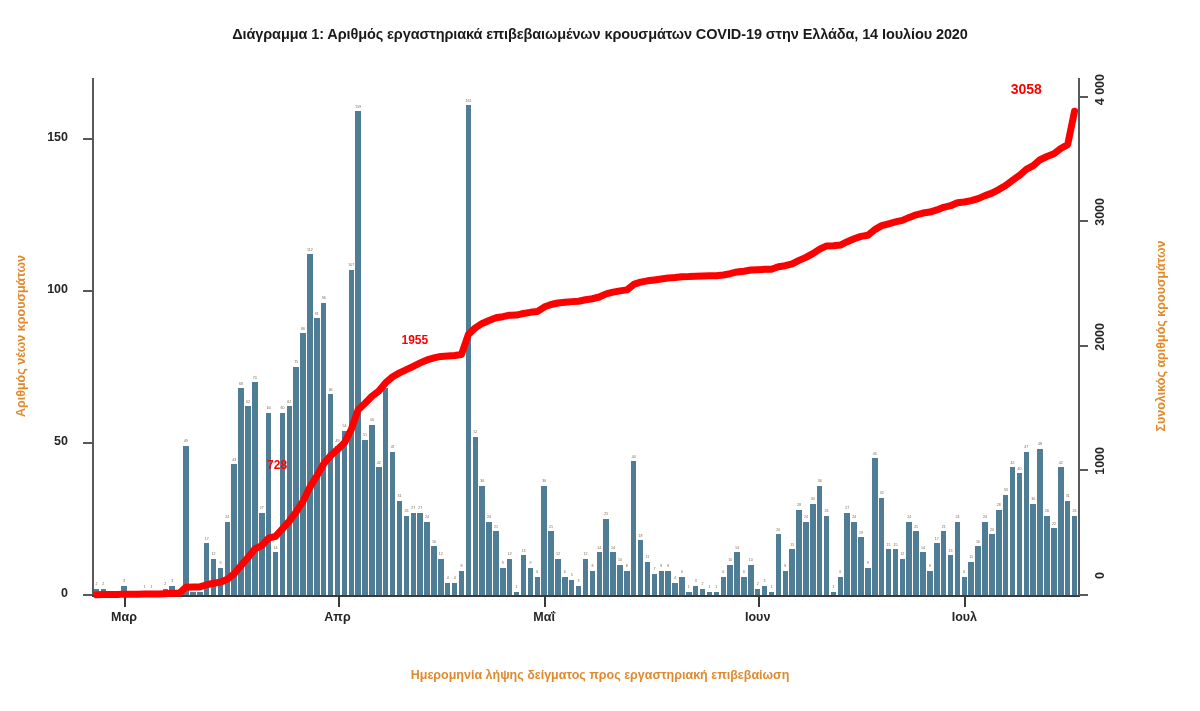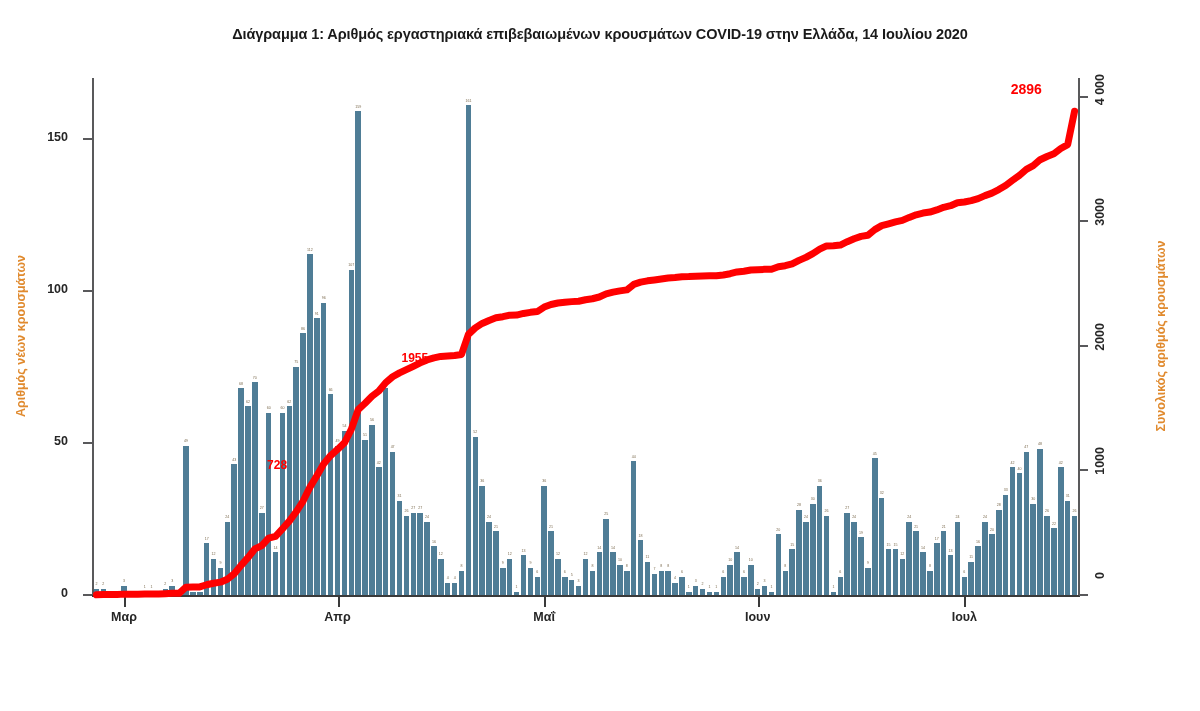--- a/index.html
+++ b/index.html
@@ -395,22 +395,23 @@
           <div class="bar" style="left: 978.801px; width: 5.51049px; height: 79.0706px; background: rgb(79, 125, 150);"></div>
           <div class="barlab" style="left: 981.556px; bottom: 81.0706px;">26</div>
         </div>
 
       <svg id="line-svg" viewBox="0 0 985 517" preserveAspectRatio="none">
         <polyline id="cumline" fill="none" stroke="#ff0000" stroke-width="7" stroke-linecap="round" stroke-linejoin="round" points="3.44,516.75 10.33,516.50 17.22,516.50 24.11,516.50 31.00,516.13 37.88,516.13 44.77,516.13 51.66,516.00 58.55,515.88 65.44,515.88 72.33,515.63 79.21,515.26 86.10,515.26 92.99,509.15 99.88,509.03 106.77,508.90 113.65,506.78 120.54,505.29 127.43,504.17 134.32,501.18 141.21,495.82 148.09,487.35 154.98,479.63 161.87,470.91 168.76,467.54 175.65,460.07 182.53,458.32 189.42,450.85 196.31,443.13 203.20,433.78 210.09,423.07 216.98,409.12 223.86,397.78 230.75,385.82 237.64,377.60 244.53,371.49 251.42,364.77 258.30,351.44 265.19,331.63 272.08,325.27 278.97,318.30 285.86,313.07 292.74,304.59 299.63,298.74 306.52,294.88 313.41,291.64 320.30,288.27 327.19,284.91 334.07,281.92 340.96,279.93 347.85,278.43 354.74,277.93 361.63,277.44 368.51,276.44 375.40,256.38 382.29,249.90 389.18,245.42 396.07,242.43 402.95,239.81 409.84,238.69 416.73,237.20 423.62,237.07 430.51,235.45 437.40,234.33 444.28,233.58 451.17,229.10 458.06,226.48 464.95,224.99 471.84,224.24 478.72,223.62 485.61,223.24 492.50,221.75 499.39,220.75 506.28,219.01 513.16,215.89 520.05,214.15 526.94,212.90 533.83,211.91 540.72,206.43 547.60,204.18 554.49,202.81 561.38,201.94 568.27,200.94 575.16,199.95 582.05,199.45 588.93,198.70 595.82,198.58 602.71,198.20 609.60,197.95 616.49,197.83 623.37,197.71 630.26,196.96 637.15,195.71 644.04,193.97 650.93,193.22 657.81,191.98 664.70,191.73 671.59,191.35 678.48,191.23 685.37,188.74 692.26,187.74 699.14,185.87 706.03,182.38 712.92,179.39 719.81,175.66 726.70,171.17 733.58,167.93 740.47,167.81 747.36,167.06 754.25,163.70 761.14,160.71 768.02,158.34 774.91,157.22 781.80,151.61 788.69,147.63 795.58,145.76 802.47,143.89 809.35,142.39 816.24,139.40 823.13,136.79 830.02,135.04 836.91,134.05 843.79,131.93 850.68,129.31 857.57,127.69 864.46,124.70 871.35,123.96 878.23,122.59 885.12,120.59 892.01,117.60 898.90,115.11 905.79,111.62 912.67,107.51 919.56,102.28 926.45,97.30 933.34,91.44 940.23,87.70 947.12,81.72 954.00,78.48 960.89,75.74 967.78,70.51 974.67,66.65 981.56,33.26"></polyline>
       </svg>
 
       <div id="annots">
           <div class="annot" style="left: 184.087px; top: 386.657px; font-size: 12px; color: rgb(255, 0, 0);">728</div>
-          <div class="annot" style="left: 321.85px; top: 280px; font-size: 12px; color: rgb(255, 0, 0);">1955</div>
-          <div class="annot" style="left: 933.339px; top: 11.2624px; font-size: 14px; color: rgb(255, 0, 0);">2896</div>
+          <div class="annot" style="left: 321.85px; top: 262px; font-size: 12px; color: rgb(255, 0, 0);">1955</div>
+          <div class="annot" style="left: 933.339px; top: 11.2624px; font-size: 14px; color: rgb(255, 0, 0);">3058</div>
         </div>
     </div>
 
     <div class="axis-title" id="ytitle-left">Αριθμός νέων κρουσμάτων</div>
     <div class="axis-title" id="ytitle-right">Συνολικός αριθμός κρουσμάτων</div>
   </div>
 
+  <div id="xtitle">Ημερομηνία λήψης δείγματος προς εργαστηριακή επιβεβαίωση</div>
 </div>
 
 </body></html>

